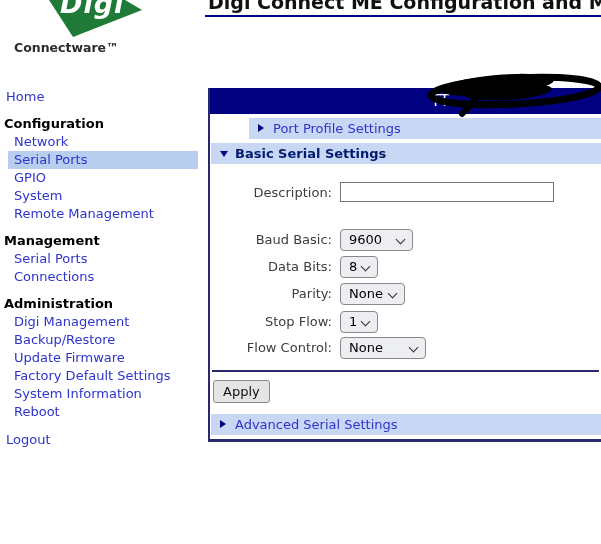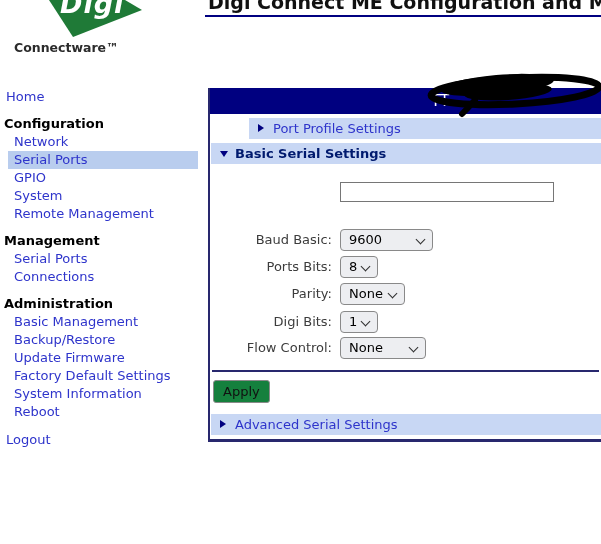--- a/index.html
+++ b/index.html
@@ -59,21 +59,21 @@
   .form-row .ctrl{position:absolute;left:130px;top:0;}
   .txt-input{width:214px;height:20px;border:1px solid #767676;background:#fff;
              font-family:inherit;font-size:13px;padding:0 3px;border-radius:0;outline:none;}
   .sel{position:relative;height:22px;background:#EDEEF1;border:1px solid #898989;
        border-radius:4px;font-size:13px;color:#000;line-height:20px;cursor:pointer;}
   .sel .val{position:absolute;left:8px;top:0;}
   .chev{position:absolute;right:8px;top:6px;width:7px;height:7px;
         border-right:1.6px solid #2F2F2F;border-bottom:1.6px solid #2F2F2F;transform:rotate(45deg);}
   #form-rule{position:absolute;left:2px;right:2px;top:282px;border-top:2px solid var(--border);}
   #apply-btn{position:absolute;left:3px;top:292px;height:23px;min-width:52px;padding:0 9px;
-             background:#15803d;border:1px solid #8A8A8A;border-radius:3px;
+             background:#e5e5e5;border:1px solid #8A8A8A;border-radius:3px;
              font-family:inherit;font-size:13px;color:#111;cursor:pointer;}
 
   
   #scribble{position:absolute;left:420px;top:68px;width:181px;height:50px;pointer-events:none;}
 </style>
 </head>
 <body>
 
 <div id="page">
 
@@ -96,21 +96,21 @@
         <div class="nav-section-title">Configuration</div>
         <div class="nav-item">Network</div>
         <div class="nav-item selected">Serial Ports</div>
         <div class="nav-item">GPIO</div>
         <div class="nav-item">System</div>
         <div class="nav-item">Remote Management</div>
         <div class="nav-section-title">Management</div>
         <div class="nav-item">Serial Ports</div>
         <div class="nav-item">Connections</div>
         <div class="nav-section-title">Administration</div>
-        <div class="nav-item">Basic Management</div>
+        <div class="nav-item">Digi Management</div>
         <div class="nav-item">Backup/Restore</div>
         <div class="nav-item">Update Firmware</div>
         <div class="nav-item">Factory Default Settings</div>
         <div class="nav-item">System Information</div>
         <div class="nav-item">Reboot</div>
       </div>
     <div class="nav-link logout">Logout</div>
   </div>
 
   <div id="panel">
@@ -123,45 +123,46 @@
       <span class="lbl">Port Profile Settings</span>
     </div>
 
     <div id="sec-basic" class="secbar expanded">
       <span class="tri down"></span>
       <span class="lbl">Basic Serial Settings</span>
     </div>
 
     <div id="form-rows">
         <div class="form-row">
+          <span class="flabel">Description:</span>
           <input type="text" class="ctrl txt-input" style="">
         </div>
         <div class="form-row">
           <span class="flabel">Baud Basic:</span>
-          <div class="ctrl sel" style="width: 93px;">
+          <div class="ctrl sel" style="width: 73px;">
             <span class="val">9600</span>
             <span class="chev"></span>
           </div>
         </div>
         <div class="form-row">
-          <span class="flabel">Ports Bits:</span>
+          <span class="flabel">Data Bits:</span>
           <div class="ctrl sel" style="width: 38px;">
             <span class="val">8</span>
             <span class="chev"></span>
           </div>
         </div>
         <div class="form-row">
           <span class="flabel">Parity:</span>
           <div class="ctrl sel" style="width: 65px;">
             <span class="val">None</span>
             <span class="chev"></span>
           </div>
         </div>
         <div class="form-row">
-          <span class="flabel">Digi Bits:</span>
+          <span class="flabel">Stop Flow:</span>
           <div class="ctrl sel" style="width: 38px;">
             <span class="val">1</span>
             <span class="chev"></span>
           </div>
         </div>
         <div class="form-row">
           <span class="flabel">Flow Control:</span>
           <div class="ctrl sel" style="width: 86px;">
             <span class="val">None</span>
             <span class="chev"></span>

